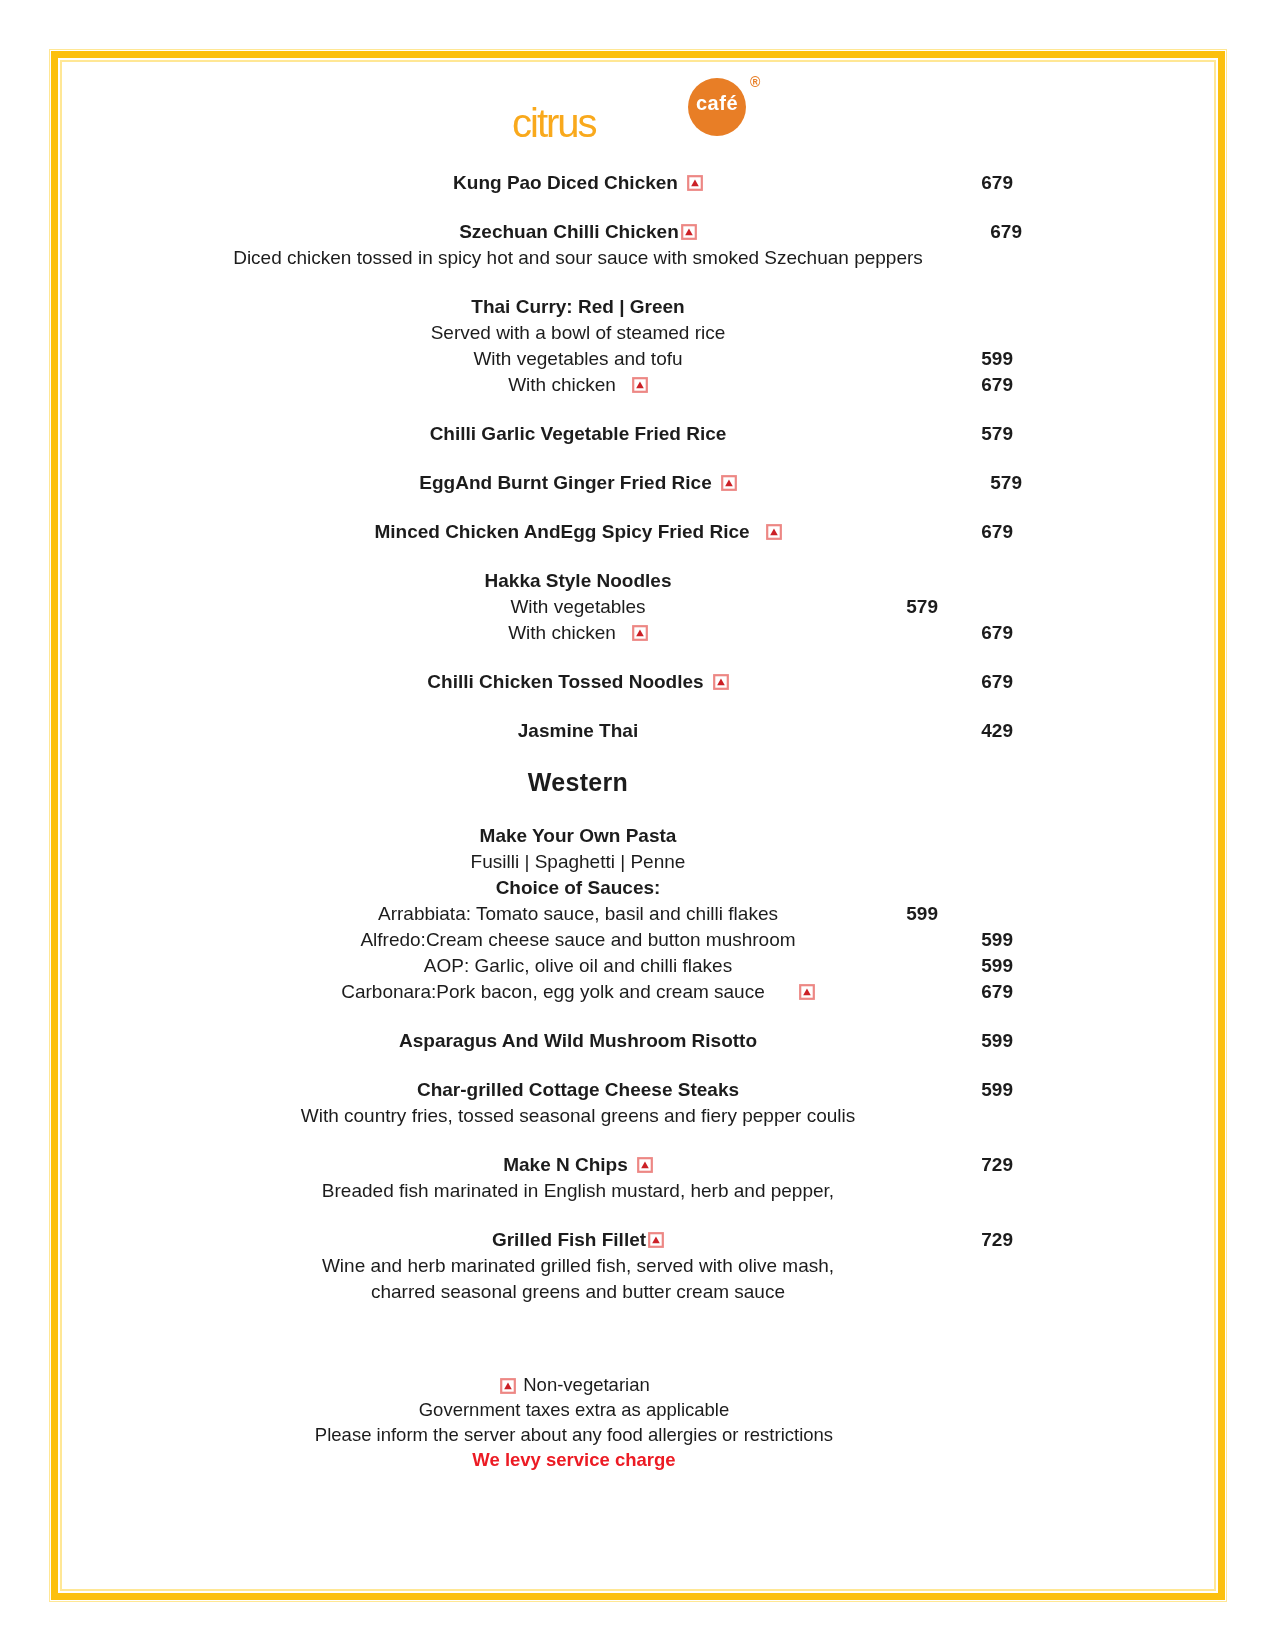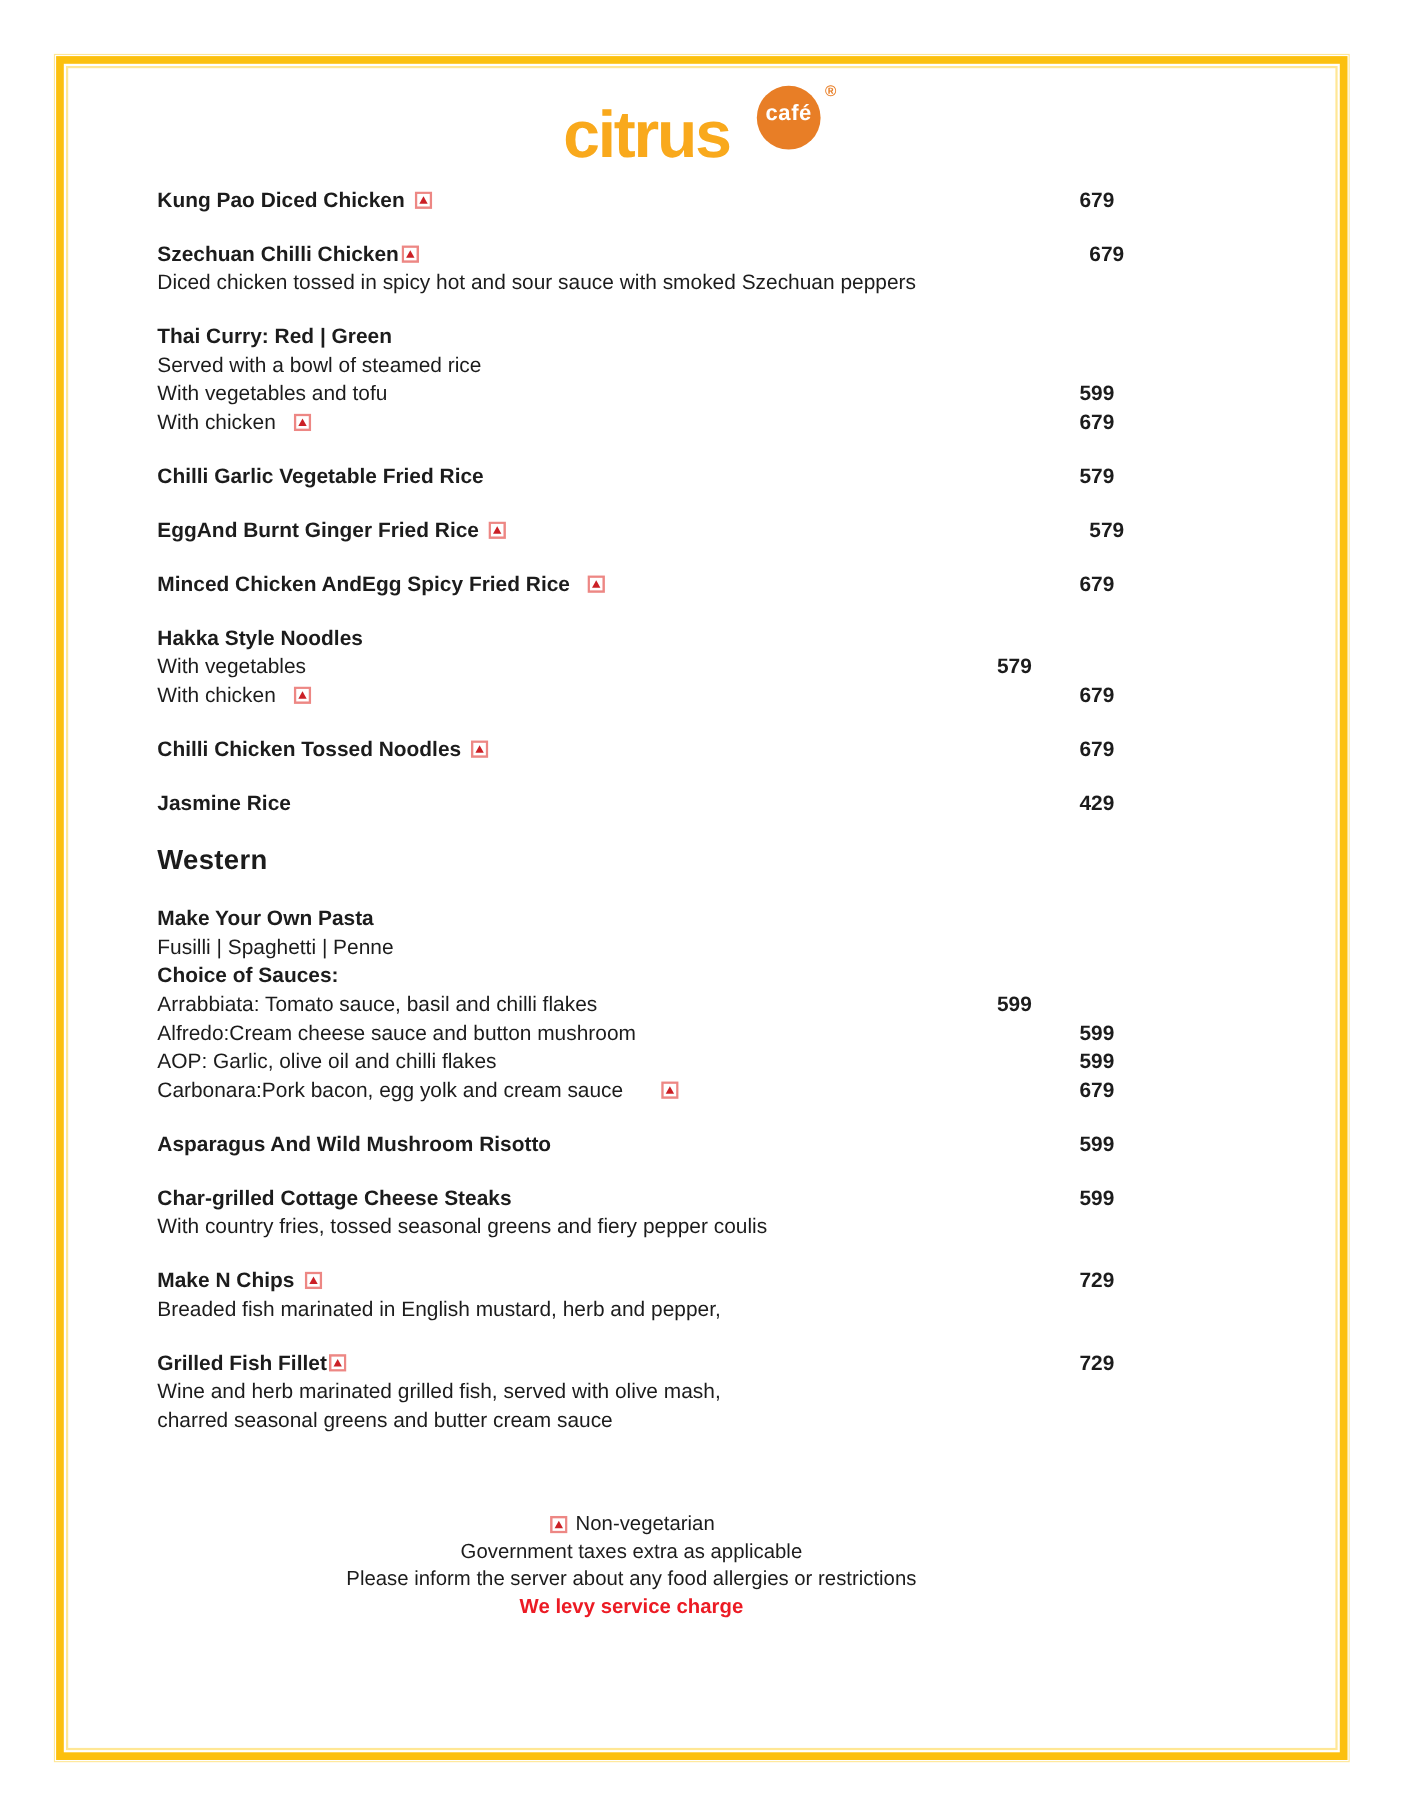--- a/index.html
+++ b/index.html
@@ -27,26 +27,26 @@
     background:#e87e26;display:flex;align-items:center;justify-content:center;
   }
   .logo-badge span{
     color:#ffffff;font-size:20px;font-weight:bold;letter-spacing:.5px;
     position:relative;top:-4px;left:0px;
   }
   .logo-reg{
     position:absolute;left:238px;top:-4px;font-size:14px;color:#e87e26;font-weight:bold;
   }
   .logo-word{
-    position:absolute;left:0;top:16px;font-size:60px;font-weight:bold;
+    position:absolute;left:0;top:16px;font-size:40px;font-weight:normal;
     color:#f9a91c;letter-spacing:-2px;line-height:58px;
   }
   
   #menu{position:absolute;left:143px;top:170px;width:870px;}
-  .block{margin:0 0 23px 0;}
+  .block{margin:0 0 23px 0;text-align:center;}
   .block.section{margin-top:8px;margin-bottom:26px;}
   .line{position:relative;height:26px;line-height:26px;white-space:nowrap;font-size:19px;}
   .line.name{font-weight:bold;}
   .line.bold{font-weight:bold;}
   .section .line{height:30px;line-height:30px;font-size:25px;font-weight:bold;letter-spacing:.3px;}
   .price{position:absolute;top:0;font-weight:bold;font-size:19px;}
   .p-main{right:0;}
   .p-inner{right:75px;}
   .p-outer{right:-9px;}
   .nv{display:inline-block;width:16px;height:16px;vertical-align:-2px;}
@@ -123,21 +123,21 @@
           <polygon points="8,4.4 11.8,11.3 4.2,11.3" fill="#cb2026"></polygon>
         </svg><span class="price p-main">679</span></div>
     </div>
     <div class="block">
       <div class="line name"><span>Chilli Chicken Tossed Noodles</span><svg viewBox="0 0 16 16" class="nv g-normal">
           <rect x="1.2" y="1.2" width="13.6" height="13.6" fill="#ffffff" stroke="#ed8784" stroke-width="2.2"></rect>
           <polygon points="8,4.4 11.8,11.3 4.2,11.3" fill="#cb2026"></polygon>
         </svg><span class="price p-main">679</span></div>
     </div>
     <div class="block">
-      <div class="line name"><span>Jasmine Rice</span><span class="price p-main">429</span></div>
+      <div class="line name"><span>Jasmine Thai</span><span class="price p-main">429</span></div>
     </div>
     <div class="block section">
       <div class="line name"><span>Western</span></div>
     </div>
     <div class="block">
       <div class="line name"><span>Make Your Own Pasta</span></div>
       <div class="line"><span>Fusilli | Spaghetti | Penne</span></div>
       <div class="line bold"><span>Choice of Sauces:</span></div>
       <div class="line"><span>Arrabbiata: Tomato sauce, basil and chilli flakes</span><span class="price p-inner">599</span></div>
       <div class="line"><span>Alfredo:Cream cheese sauce and button mushroom</span><span class="price p-main">599</span></div>

